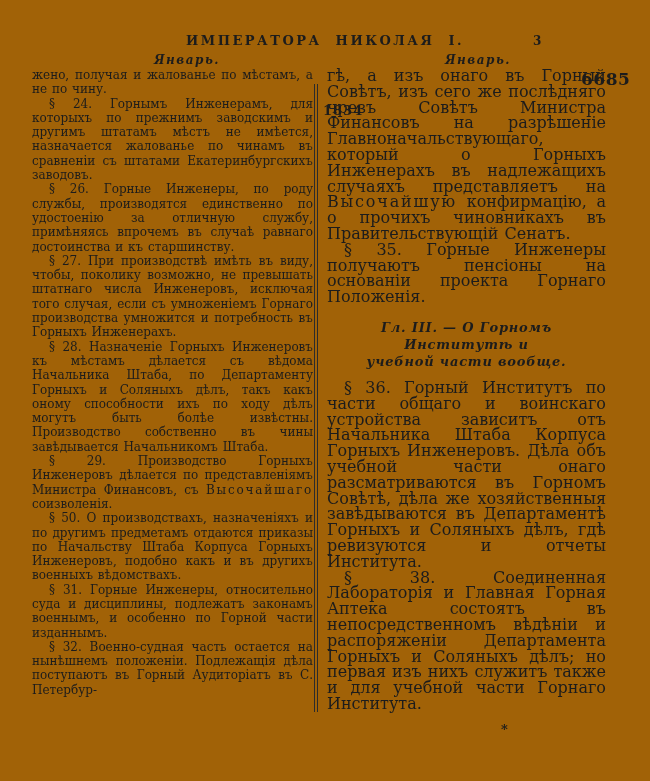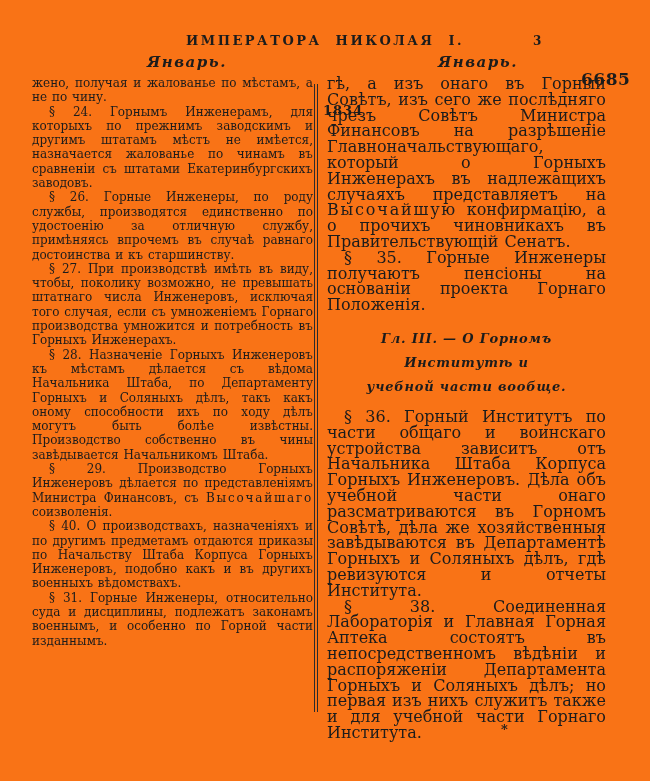--- a/index.html
+++ b/index.html
@@ -5,73 +5,73 @@
   html, body { margin: 0; padding: 0; }
   body {
     width: 650px; height: 781px;
     background: #ffffff;
     font-family: "DejaVu Serif", serif;
     color: #1c1c1c;
   }
   .page {
     position: relative;
     width: 650px; height: 781px;
-    background: #f97316;
+    background: #a16207;
     overflow: hidden;
   }
   .header-title {
     position: absolute; top: 33px; left: 60px; width: 530px;
     text-align: center;
     font-size: 13px; font-weight: bold;
     letter-spacing: 2.5px; word-spacing: 7px;
     white-space: nowrap;
   }
   .page-number {
     position: absolute; top: 34px; left: 533px;
     font-size: 12px; font-weight: bold;
   }
   .month-header {
     position: absolute; top: 53px;
-    font-size: 15px; font-weight: bold; font-style: italic;
+    font-size: 12px; font-weight: bold; font-style: italic;
     letter-spacing: 1.5px;
     text-align: center; width: 110px;
   }
   .month-left  { left: 132px; }
   .month-right { left: 423px; }
   .year-header {
     position: absolute; top: 56px; left: 323px;
     font-size: 13px; font-weight: bold; letter-spacing: 1px; margin-top: 47px;
   }
   .act-number {
     position: absolute; top: 69px; left: 561px;
     font-size: 17px; font-weight: bold; letter-spacing: 0.5px; margin-left: 20px;
   }
   .column {
-    position: absolute; top: 76px;
+    position: absolute; top: 68px;
     width: 281px;
     text-align: justify;
   }
   .col-left  { left: 32px; }
   .col-right { left: 327px; width: 279px; }
   .col-left  .para { font-size: 12px; line-height: 14.3px; }
   .col-right .para { font-size: 16px; line-height: 15.8px; }
   .para { margin: 0; text-align: justify; word-spacing: 1px; }
   .para.indent { text-indent: 17px; }
   .sperr { letter-spacing: 1.8px; }
   .divider {
     position: absolute; top: 84px; left: 314px;
     height: 628px; width: 2px;
     border-left: 1px solid #2b2b2b;
     border-right: 1px solid #2b2b2b;
   }
   .chapter-heading {
     margin: 14px 0 10px 0;
     text-align: center;
     font-style: italic; font-weight: bold;
-    font-size: 13px; line-height: 24px;
+    font-size: 13px; line-height: 17px;
     letter-spacing: 0.8px;
     text-indent: 0;
   }
   .footnote-asterisk {
     position: absolute; top: 722px; left: 501px;
     font-size: 13px; font-weight: bold;
   }
 </style>
 </head>
 <body>
@@ -89,22 +89,23 @@
 
   <div class="divider"></div>
 
   <div class="column col-left">
     <p class="para">жено, получая и жалованье по мѣстамъ, а не по чину.</p>
     <p class="para indent">§ 24. Горнымъ Инженерамъ, для которыхъ по прежнимъ заводскимъ и другимъ штатамъ мѣстъ не имѣется, назначается жалованье по чинамъ въ сравненіи съ штатами Екатеринбургскихъ заводовъ.</p>
     <p class="para indent">§ 26. Горные Инженеры, по роду службы, производятся единственно по удостоенію за отличную службу, примѣняясь впрочемъ въ случаѣ равнаго достоинства и къ старшинству.</p>
     <p class="para indent">§ 27. При производствѣ имѣть въ виду, чтобы, поколику возможно, не превышать штатнаго числа Инженеровъ, исключая того случая, если съ умноженіемъ Горнаго производства умножится и потребность въ Горныхъ Инженерахъ.</p>
     <p class="para indent">§ 28. Назначеніе Горныхъ Инженеровъ къ мѣстамъ дѣлается съ вѣдома Начальника Штаба, по Департаменту Горныхъ и Соляныхъ дѣлъ, такъ какъ оному способности ихъ по ходу дѣлъ могутъ быть болѣе извѣстны. Производство собственно въ чины завѣдывается Начальникомъ Штаба.</p>
     <p class="para indent"><span>§ 29. Производство Горныхъ Инженеровъ дѣлается по представленіямъ Министра Финансовъ, съ </span><span class="sperr">Высочайшаго</span><span> соизволенія.</span></p>
-    <p class="para indent">§ 40. О производствахъ, назначеніяхъ и по другимъ предметамъ отдаются приказы по Начальству Штаба Корпуса Горныхъ Инженеровъ, подобно какъ и въ другихъ военныхъ вѣдомствахъ.</p>
+    <p class="para indent">§ 50. О производствахъ, назначеніяхъ и по другимъ предметамъ отдаются приказы по Начальству Штаба Корпуса Горныхъ Инженеровъ, подобно какъ и въ другихъ военныхъ вѣдомствахъ.</p>
     <p class="para indent">§ 31. Горные Инженеры, относительно суда и дисциплины, подлежатъ законамъ военнымъ, и особенно по Горной части изданнымъ.</p>
+    <p class="para indent">§ 32. Военно-судная часть остается на нынѣшнемъ положеніи. Подлежащія дѣла поступаютъ въ Горный Аудиторіатъ въ С. Петербур-</p>
   </div>
 
   <div class="column col-right">
     <p class="para"><span>гѣ, а изъ онаго въ Горный Совѣтъ, изъ сего же послѣдняго чрезъ Совѣтъ Министра Финансовъ на разрѣшеніе Главноначальствующаго, который о Горныхъ Инженерахъ въ надлежащихъ случаяхъ представляетъ на </span><span class="sperr">Высочайшую</span><span> конфирмацію, а о прочихъ чиновникахъ въ Правительствующій Сенатъ.</span></p>
     <p class="para indent">§ 35. Горные Инженеры получаютъ пенсіоны на основаніи проекта Горнаго Положенія.</p>
 
     <div class="chapter-heading">
       <div>Гл. III. — О Горномъ Институтѣ и</div>
       <div>учебной части вообще.</div>
     </div>

